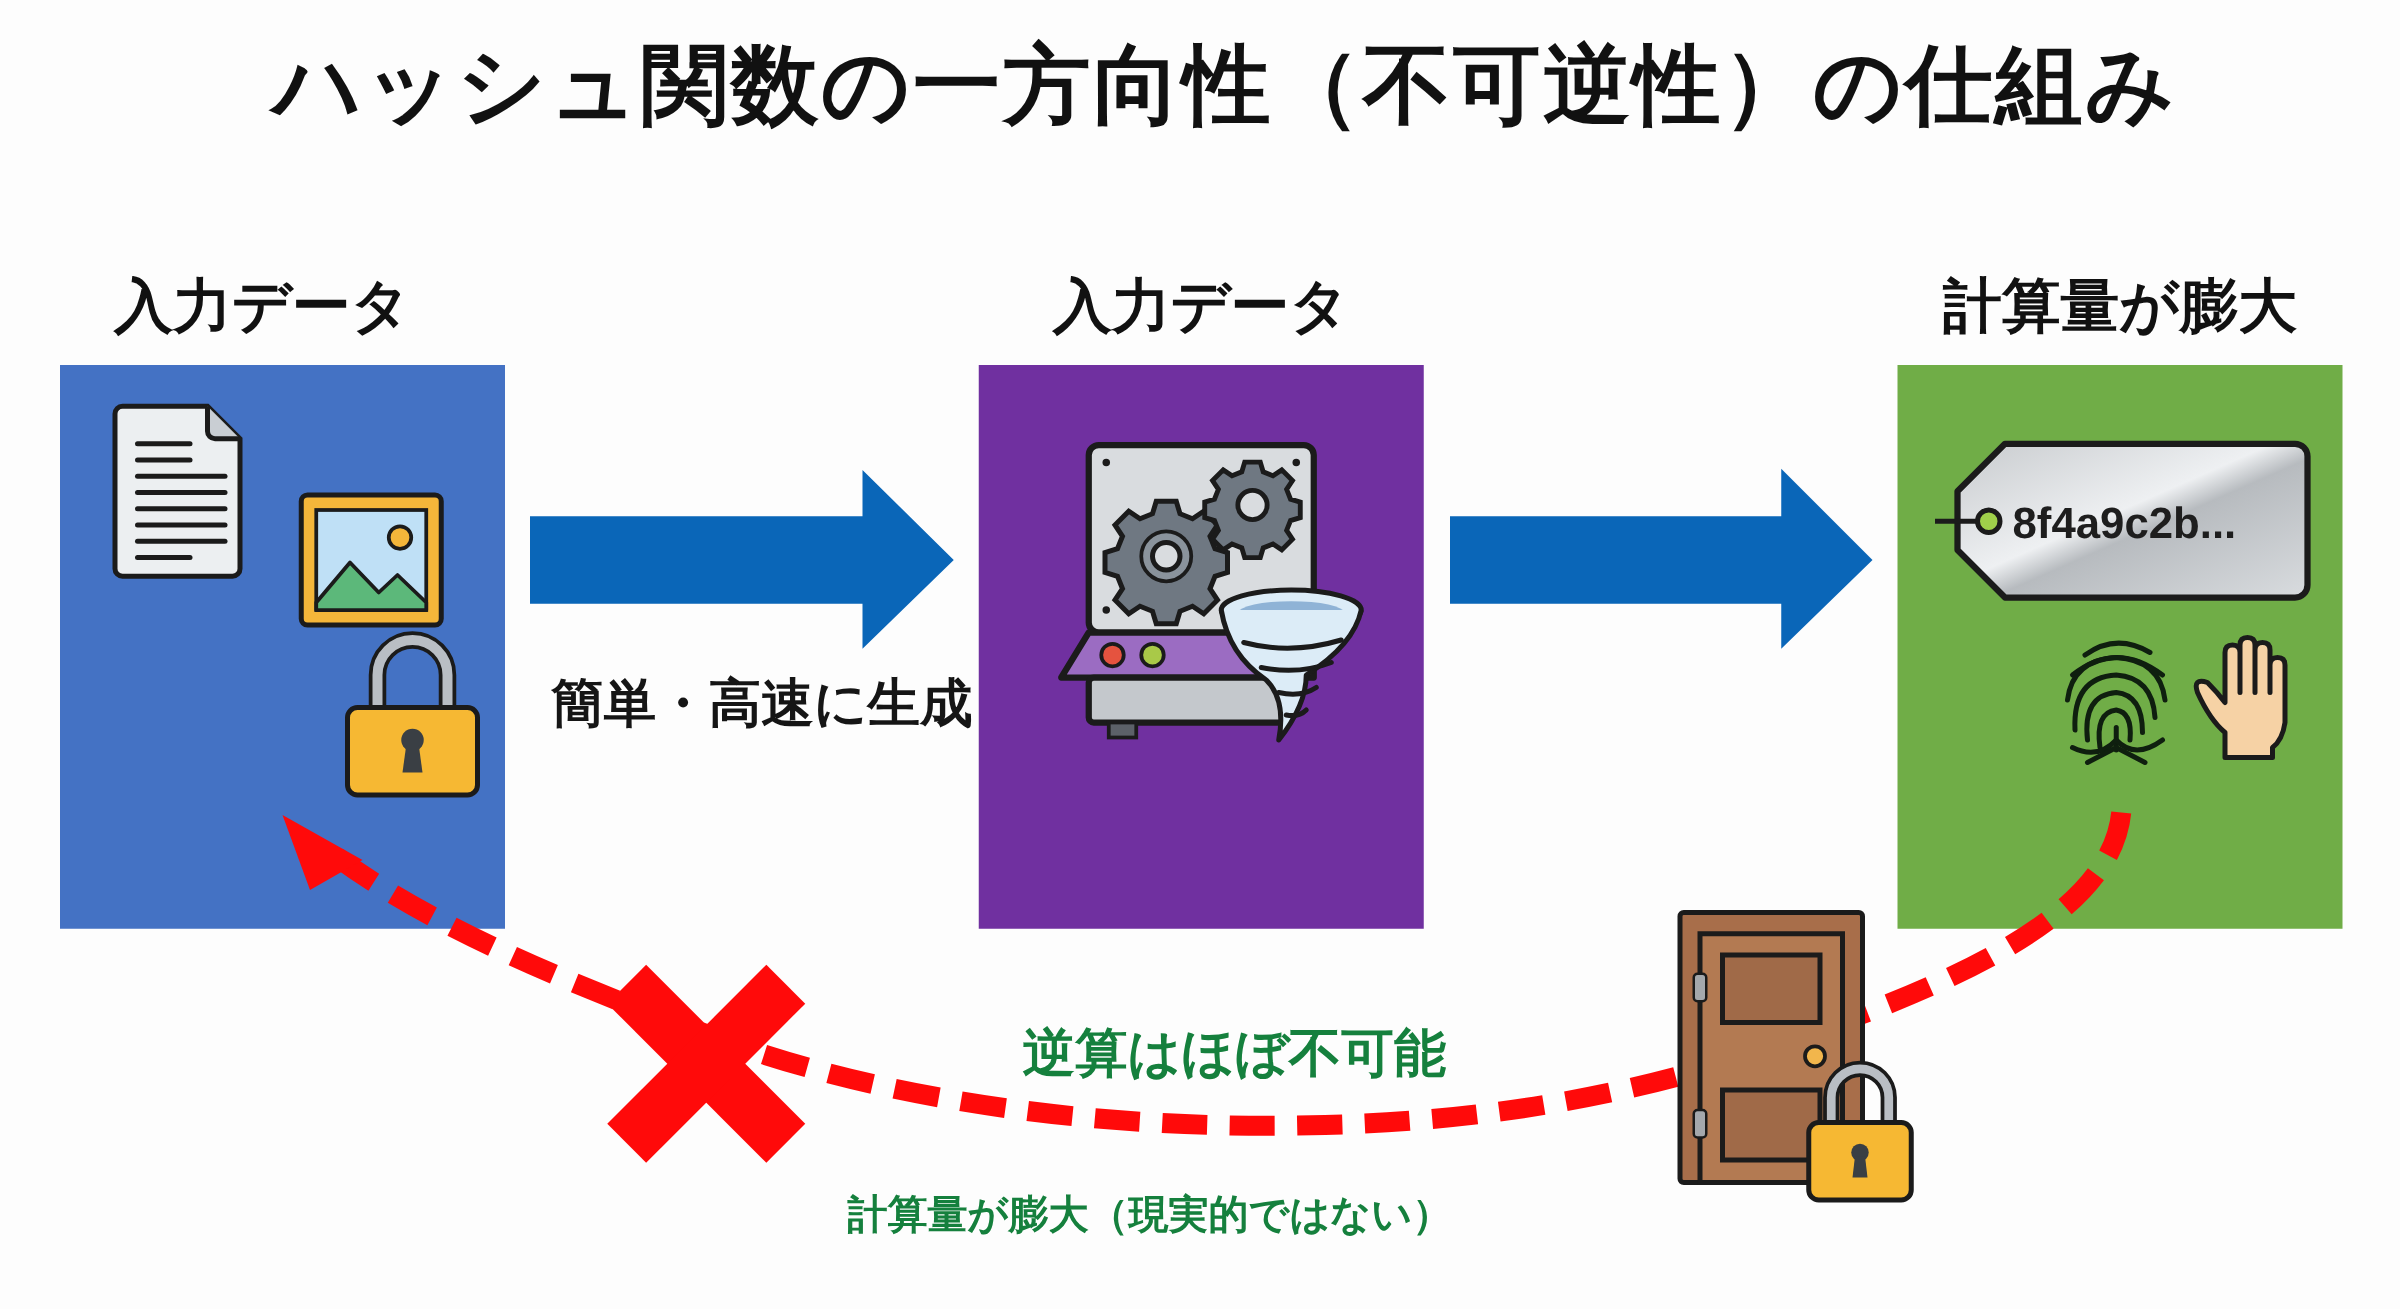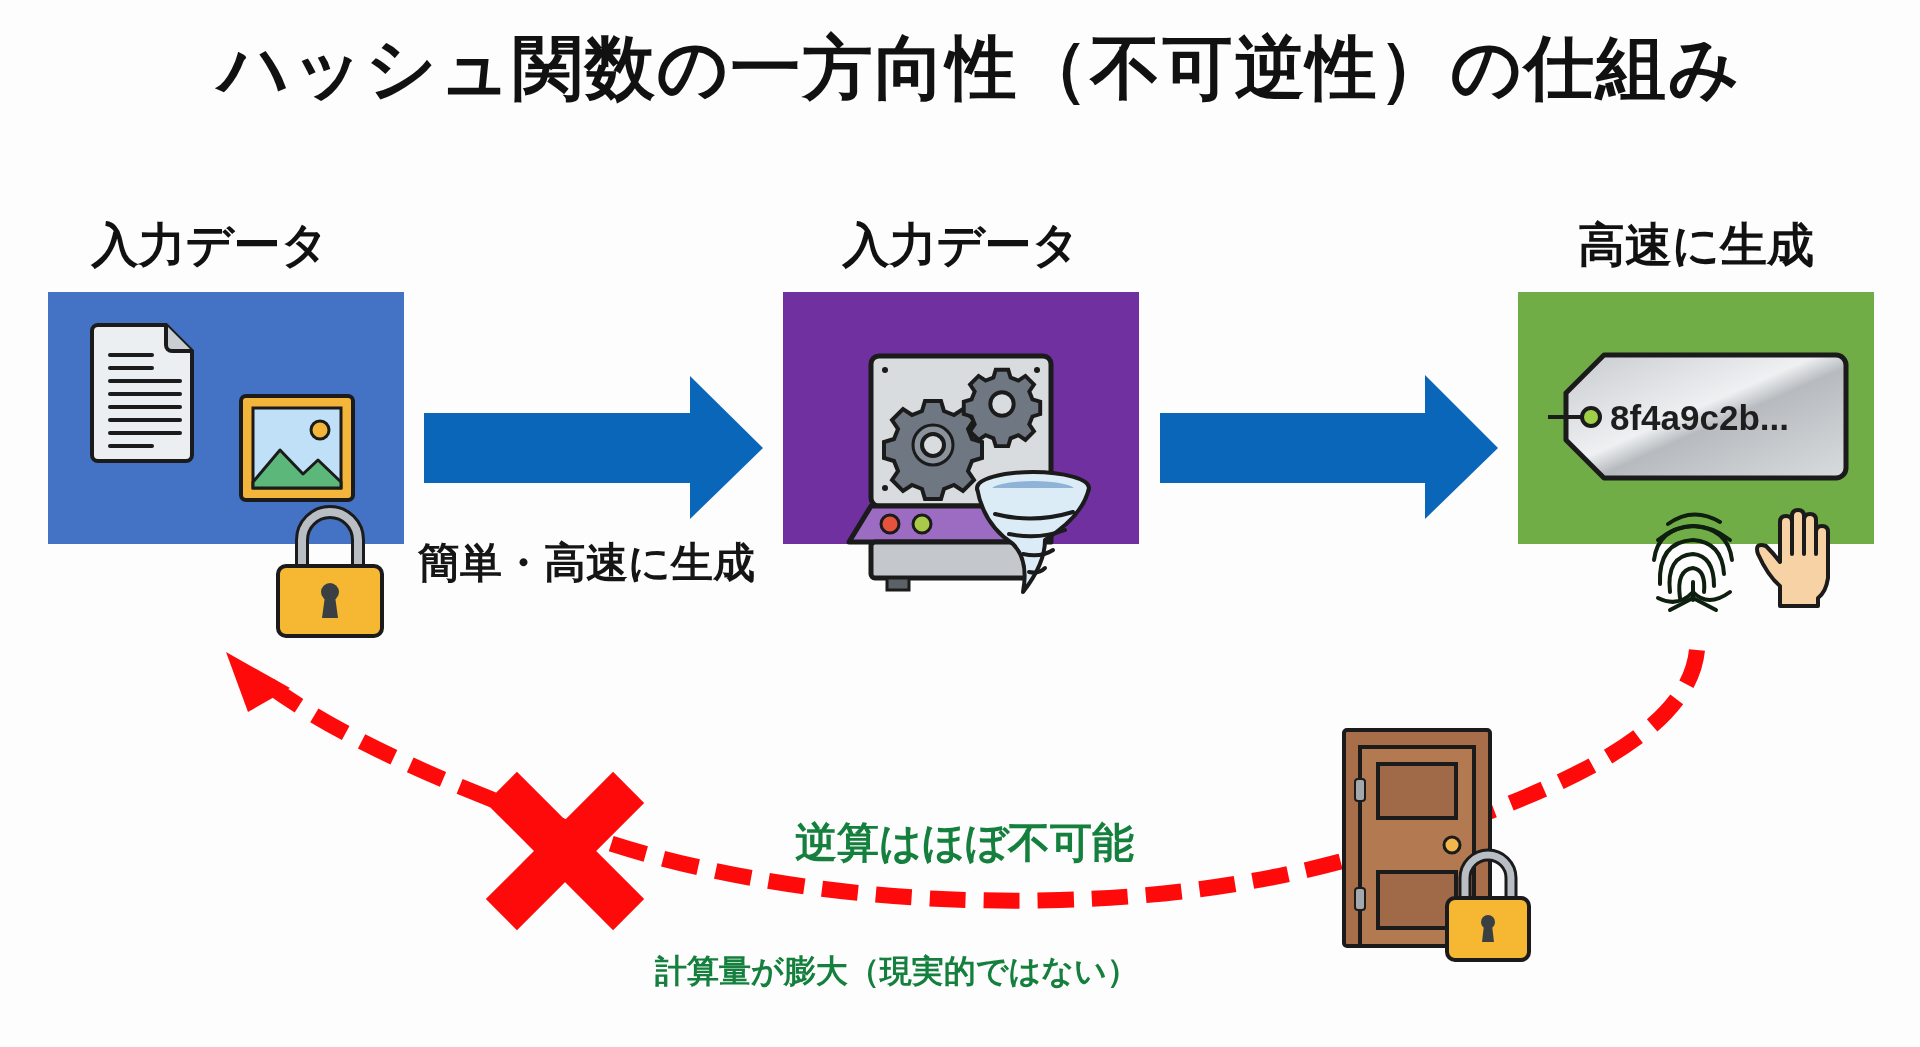--- a/index.html
+++ b/index.html
@@ -11,36 +11,36 @@
   .title {
     position:absolute; left:0; width:1920px; top:22px; text-align:center;
     font-size:70px; font-weight:bold; color:#111; letter-spacing:2px;
     white-space:nowrap;
     margin-left:20px;
   }
   .heading {
     position:absolute; top:214px; width:420px; text-align:center;
     font-size:47px; font-weight:bold; color:#111; white-space:nowrap;
   }
-  .box { position:absolute; top:292px; width:356px; height:252px; }
+  .box { position:absolute; top:292px; width:356px; height:451px; }
   .box svg { position:absolute; left:0; top:0; }
   .caption {
-    position:absolute; font-weight:bold; white-space:nowrap;
+    position:absolute; font-weight:bold; white-space:nowrap;margin-left:23px;
   }
   .red-text { color:#15803d; }
   svg.overlay { position:absolute; left:0; top:0; }
 </style>
 </head>
 <body>
 
 <div class="title">ハッシュ関数の一方向性（不可逆性）の仕組み</div>
 
 <div class="heading" style="left:0">入力データ</div>
 <div class="heading" style="left:751px">入力データ</div>
-<div class="heading" style="left:1486px">高速に生成</div>
+<div class="heading" style="left:1486px">計算量が膨大</div>
 
 <div class="box" style="left:48px; background:#4472c4">
   <svg width="356" height="355" viewBox="0 0 356 355">
     <g>
       <path d="M50 33 h68 l26 26 v104 a6 6 0 0 1 -6 6 h-88 a6 6 0 0 1 -6 -6 v-124 a6 6 0 0 1 6 -6z" fill="#eceff1" stroke="#1b1b1b" stroke-width="4"></path>
       <path d="M118 33 v20 a6 6 0 0 0 6 6 h20" fill="#c9ced3" stroke="#1b1b1b" stroke-width="4"></path>
       <g stroke="#1b1b1b" stroke-width="4" stroke-linecap="round">
         <line x1="62" y1="63" x2="104" y2="63"></line>
         <line x1="62" y1="76" x2="104" y2="76"></line>
         <line x1="62" y1="89" x2="132" y2="89"></line>

